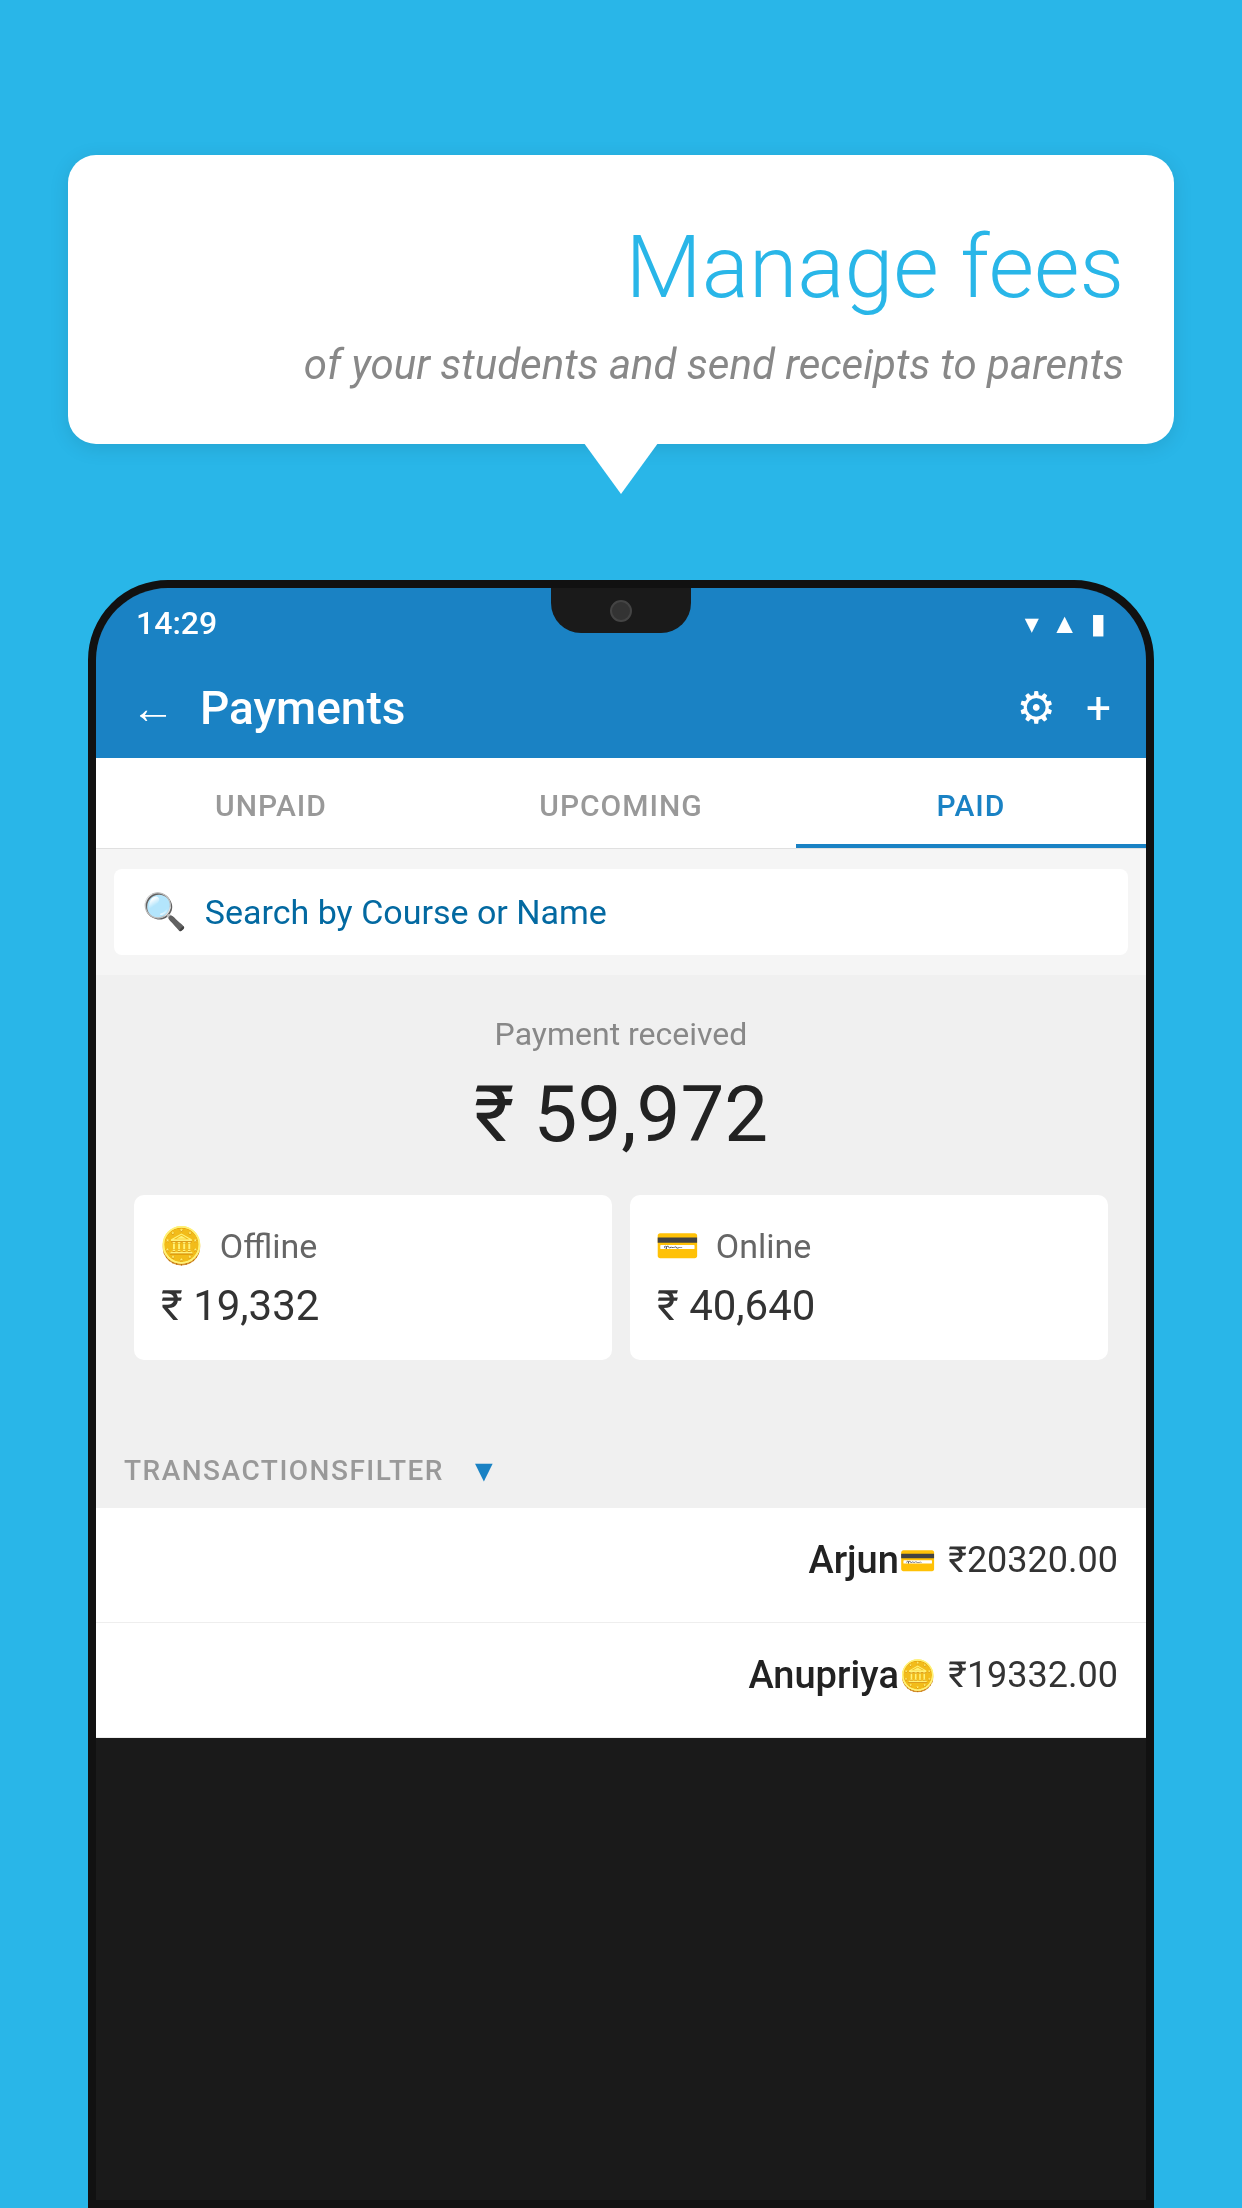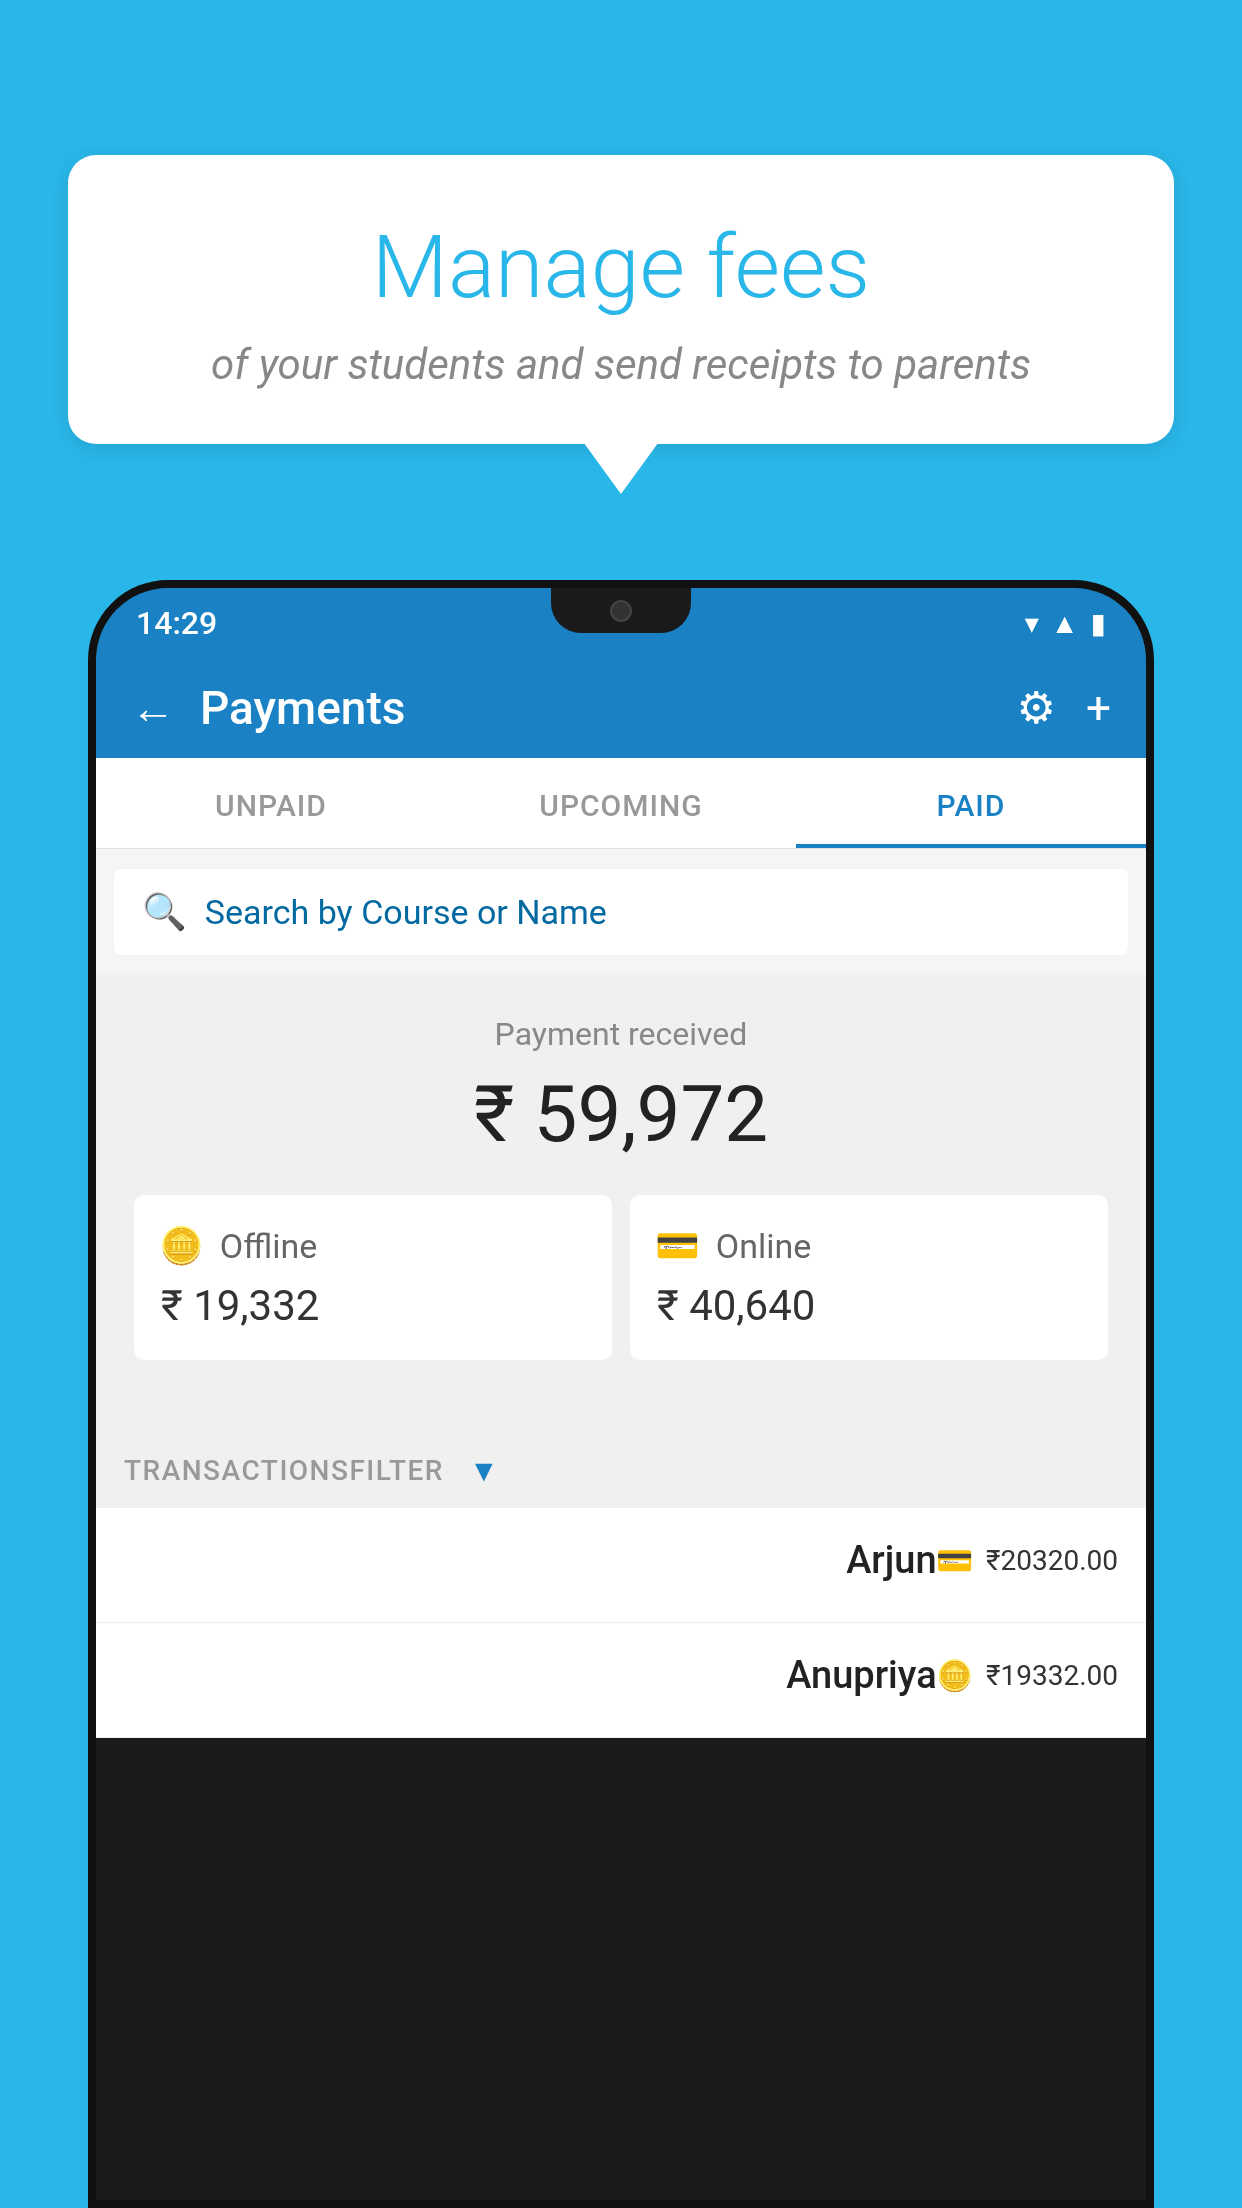--- a/index.html
+++ b/index.html
@@ -15,21 +15,21 @@
 
     
     .speech-bubble {
       position: absolute;
       top: 155px;
       left: 68px;
       right: 68px;
       background: white;
       border-radius: 28px;
       padding: 60px 50px 55px;
-      text-align: center;
+      text-align: right;
       box-shadow: 0 4px 20px rgba(0,0,0,0.1);
     }
     .speech-bubble::after {
       content: '';
       position: absolute;
       bottom: -50px;
       left: 50%;
       transform: translateX(-50%);
       width: 0;
       height: 0;
@@ -301,21 +301,21 @@
     .transaction-amount-row {
       display: flex;
       align-items: center;
       gap: 12px;
     }
     .transaction-pay-icon {
       font-size: 30px;
       color: #666;
     }
     .transaction-amount {
-      font-size: 28px;
+      font-size: 36px;
       color: #333;
       font-weight: 400;
     }
     .transaction-row-2 {
       display: flex;
       justify-content: space-between;
       align-items: center;
     }
     .transaction-course {
       font-size: 30px;

